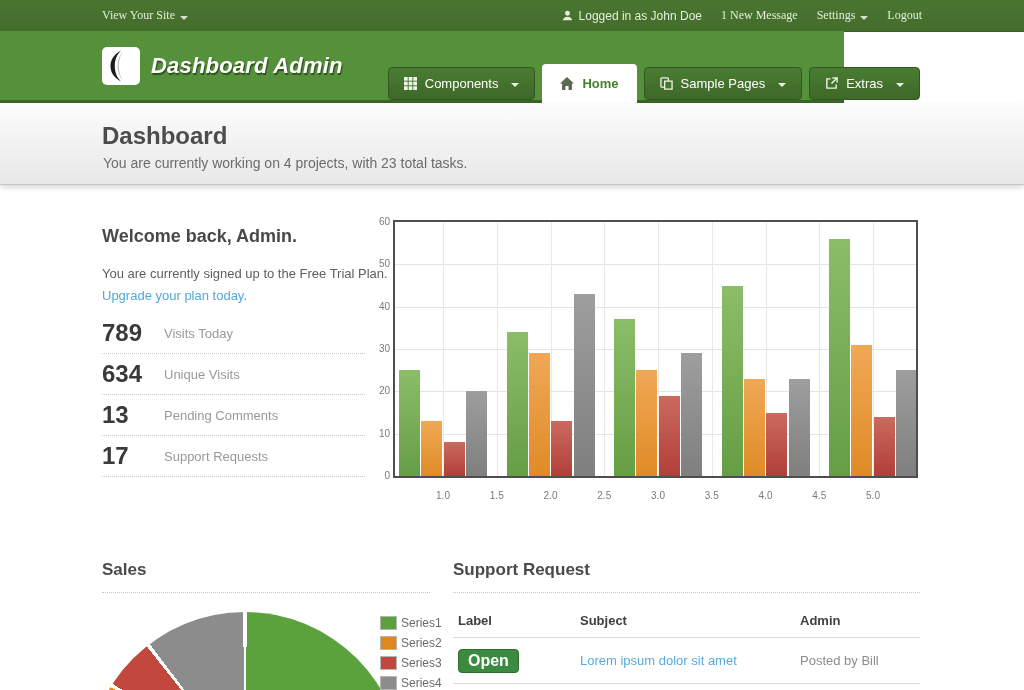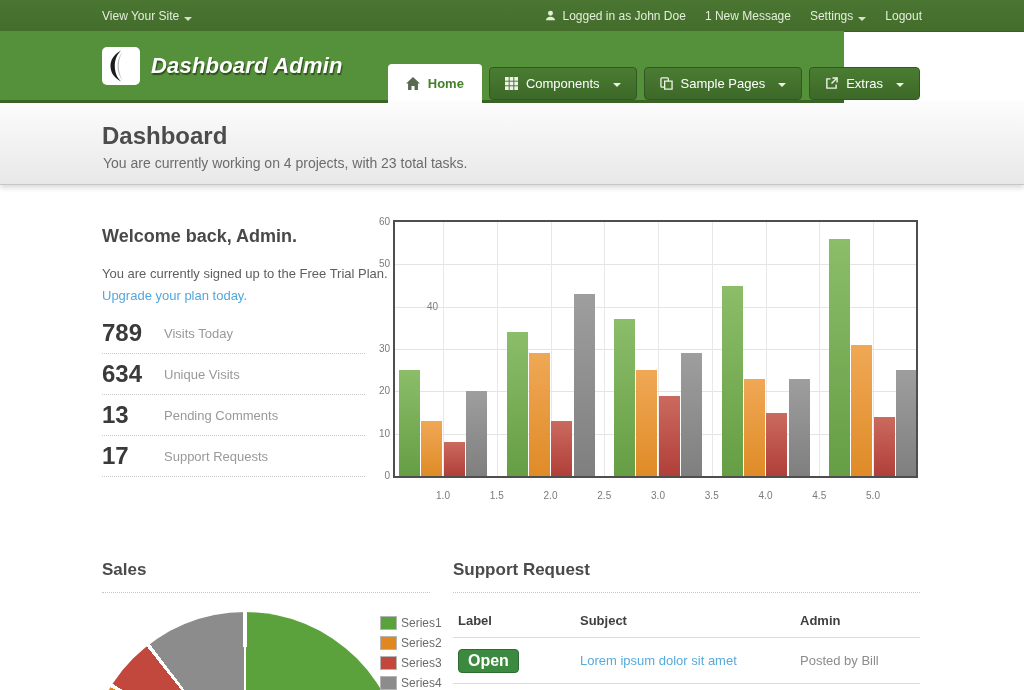--- a/index.html
+++ b/index.html
@@ -10,21 +10,21 @@
     -webkit-font-smoothing:antialiased;
   }
   .container{position:absolute;left:102px;width:820px;}
 
   
   .topbar{position:absolute;left:0;top:0;width:1024px;height:31px;
     background:linear-gradient(180deg,#4a7531,#446d2c);
     border-bottom:1px solid #3a5e25;}
   .topbar-inner{top:0;height:31px;display:flex;align-items:center;justify-content:space-between;
     color:#e3eeda;font-size:12px;}
-  .topbar a,.topbar .tlink{color:#e3eeda;text-decoration:none;cursor:pointer;}
+  .topbar a,.topbar .tlink{color:#e3eeda;text-decoration:none;cursor:pointer;font-family:Liberation Serif, serif;}
   .topbar-right{display:flex;align-items:center;gap:19px;}
   .topbar-right .with-icon{display:flex;align-items:center;gap:6px;}
   .caret{display:inline-block;width:0;height:0;border-left:4px solid transparent;
     border-right:4px solid transparent;border-top:4px solid currentColor;margin-left:5px;
     position:relative;top:1px;opacity:.9;}
 
   
   .header{position:absolute;left:0;top:31px;width:844px;height:69px;
     background:#55903a;border-bottom:3px solid #3b6526;}
   .header-inner{top:0;height:69px;}
@@ -126,44 +126,44 @@
       <span style="display:flex;">
         <svg width="38" height="38" viewBox="0 0 38 38">
           <rect x="0" y="0" width="38" height="38" rx="5" fill="#fff"></rect>
           <path d="M19 3.5 C11 8 8.5 13.5 8.5 19 C8.5 24.5 11 30 19 34.5 C14 29.5 12.8 24 12.8 19 C12.8 14 14 8.5 19 3.5 Z" fill="#1c1c1c"></path>
           <path d="M20.5 5 C16.5 10 15.6 14.5 15.6 19 C15.6 23.5 16.5 28 20.5 33 C17.5 28 16.8 23.5 16.8 19 C16.8 14.5 17.5 10 20.5 5 Z" fill="#b9b9b9"></path>
         </svg>
       </span>
       <span class="brand-title">Dashboard Admin</span>
     </div>
     <div class="nav-tabs">
-        <div class="tab active">
-          <span class="ticon">
-            <svg width="14" height="13" viewBox="0 0 16 15">
-              <path d="M8 0 16 7.4h-2.3V15h-3.9v-4.6H6.2V15H2.3V7.4H0z" fill="currentColor"></path>
-            </svg>
-          </span>
-          <span>Home</span>
-        </div>
         <div class="tab">
           <span class="ticon">
             <svg width="13" height="13" viewBox="0 0 14 14">
               <rect x="0" y="0" width="4" height="4" fill="currentColor"></rect>
               <rect x="5" y="0" width="4" height="4" fill="currentColor"></rect>
               <rect x="10" y="0" width="4" height="4" fill="currentColor"></rect>
               <rect x="0" y="5" width="4" height="4" fill="currentColor"></rect>
               <rect x="5" y="5" width="4" height="4" fill="currentColor"></rect>
               <rect x="10" y="5" width="4" height="4" fill="currentColor"></rect>
               <rect x="0" y="10" width="4" height="4" fill="currentColor"></rect>
               <rect x="5" y="10" width="4" height="4" fill="currentColor"></rect>
               <rect x="10" y="10" width="4" height="4" fill="currentColor"></rect>
             </svg>
           </span>
           <span>Components</span>
           <span class="caret"></span>
+        </div>
+        <div class="tab active">
+          <span class="ticon">
+            <svg width="14" height="13" viewBox="0 0 16 15">
+              <path d="M8 0 16 7.4h-2.3V15h-3.9v-4.6H6.2V15H2.3V7.4H0z" fill="currentColor"></path>
+            </svg>
+          </span>
+          <span>Home</span>
         </div>
         <div class="tab">
           <span class="ticon">
             <svg width="13" height="13" viewBox="0 0 14 14">
               <rect x="1" y="1" width="8" height="10" rx="1" fill="none" stroke="currentColor" stroke-width="1.4"></rect>
               <path d="M5 4.5h8v8.5H5z" fill="#46772e" stroke="currentColor" stroke-width="1.4"></path>
             </svg>
           </span>
           <span>Sample Pages</span>
           <span class="caret"></span>
@@ -249,21 +249,21 @@
       <div class="bar" style="left: 71.2px; height: 84.6667px; background: linear-gradient(rgb(158, 158, 158), rgb(127, 127, 127));"></div>
       <div class="bar" style="left: 178.7px; height: 182.033px; background: linear-gradient(rgb(158, 158, 158), rgb(127, 127, 127));"></div>
       <div class="bar" style="left: 286.2px; height: 122.767px; background: linear-gradient(rgb(158, 158, 158), rgb(127, 127, 127));"></div>
       <div class="bar" style="left: 393.7px; height: 97.3667px; background: linear-gradient(rgb(158, 158, 158), rgb(127, 127, 127));"></div>
       <div class="bar" style="left: 501.2px; height: 105.833px; background: linear-gradient(rgb(158, 158, 158), rgb(127, 127, 127));"></div>
     </div>
 <div class="ylab" style="top: 252px;">0</div>
     <div class="ylab" style="top: 209.667px;">10</div>
     <div class="ylab" style="top: 167.333px;">20</div>
     <div class="ylab" style="top: 125px;">30</div>
-    <div class="ylab" style="top: 82.6667px; margin-left: 48px;">40</div>
+    <div class="ylab" style="top: 82.6667px;">40</div>
     <div class="ylab" style="top: 40.3333px;">50</div>
     <div class="ylab" style="top: -2px;">60</div>
     <div class="xlab" style="left: 52px;">1.0</div>
     <div class="xlab" style="left: 105.75px;">1.5</div>
     <div class="xlab" style="left: 159.5px;">2.0</div>
     <div class="xlab" style="left: 213.25px;">2.5</div>
     <div class="xlab" style="left: 267px;">3.0</div>
     <div class="xlab" style="left: 320.75px;">3.5</div>
     <div class="xlab" style="left: 374.5px;">4.0</div>
     <div class="xlab" style="left: 428.25px;">4.5</div>

